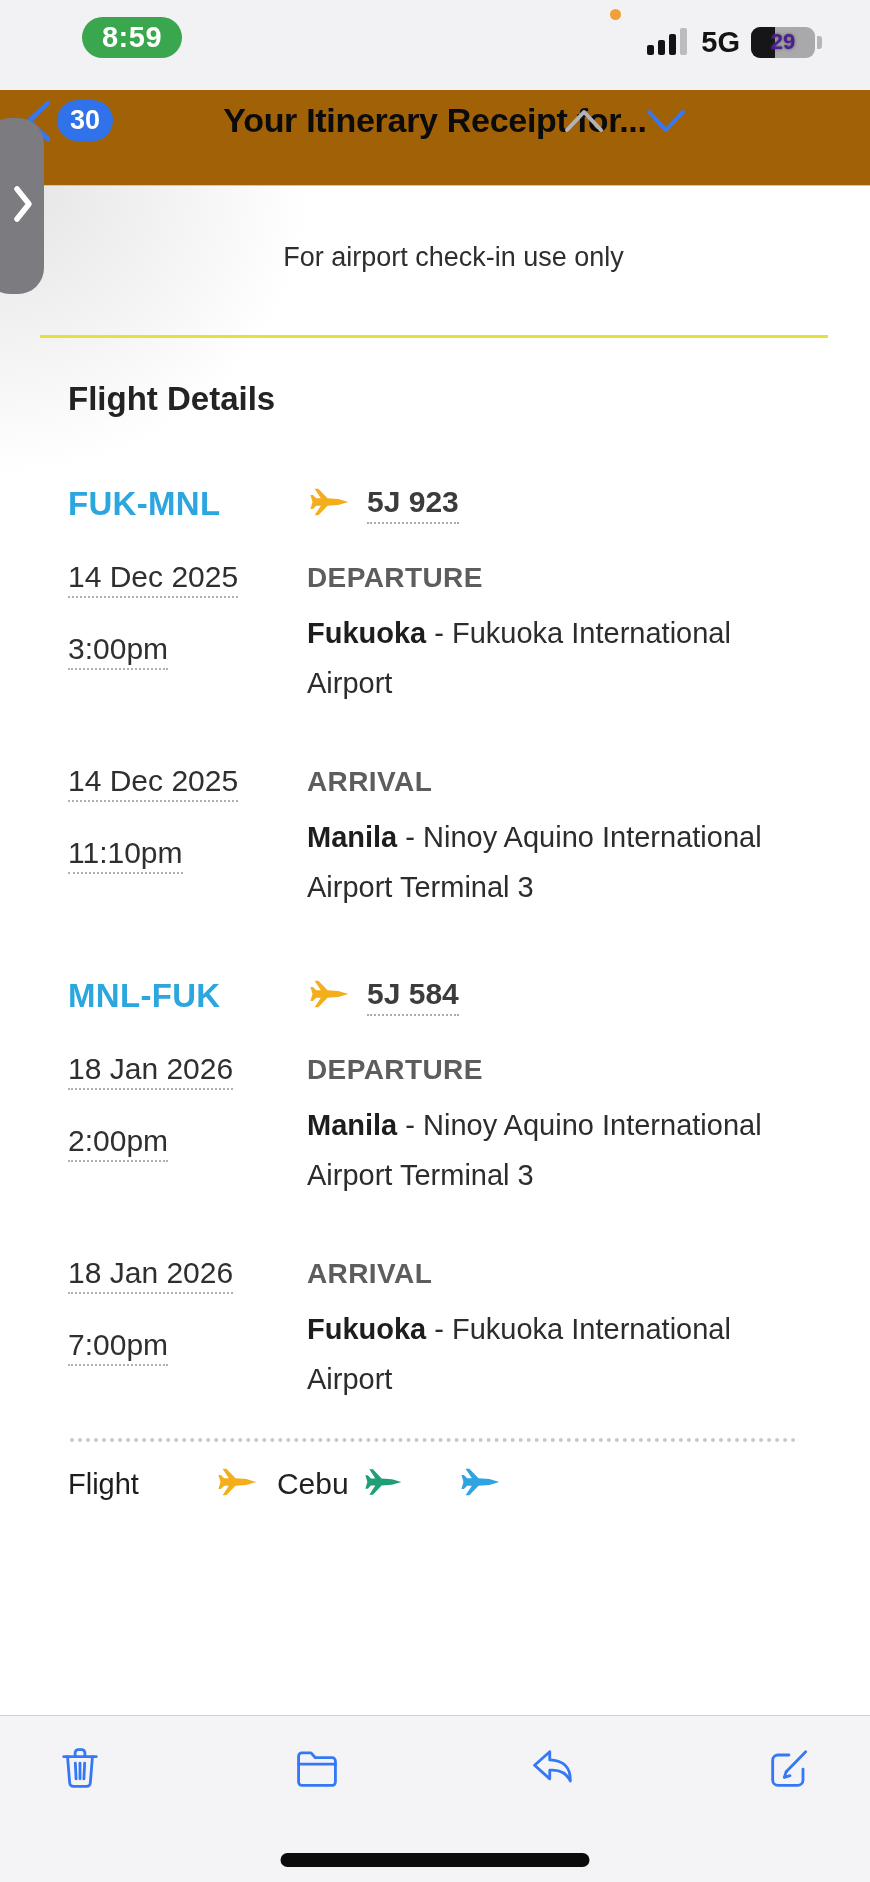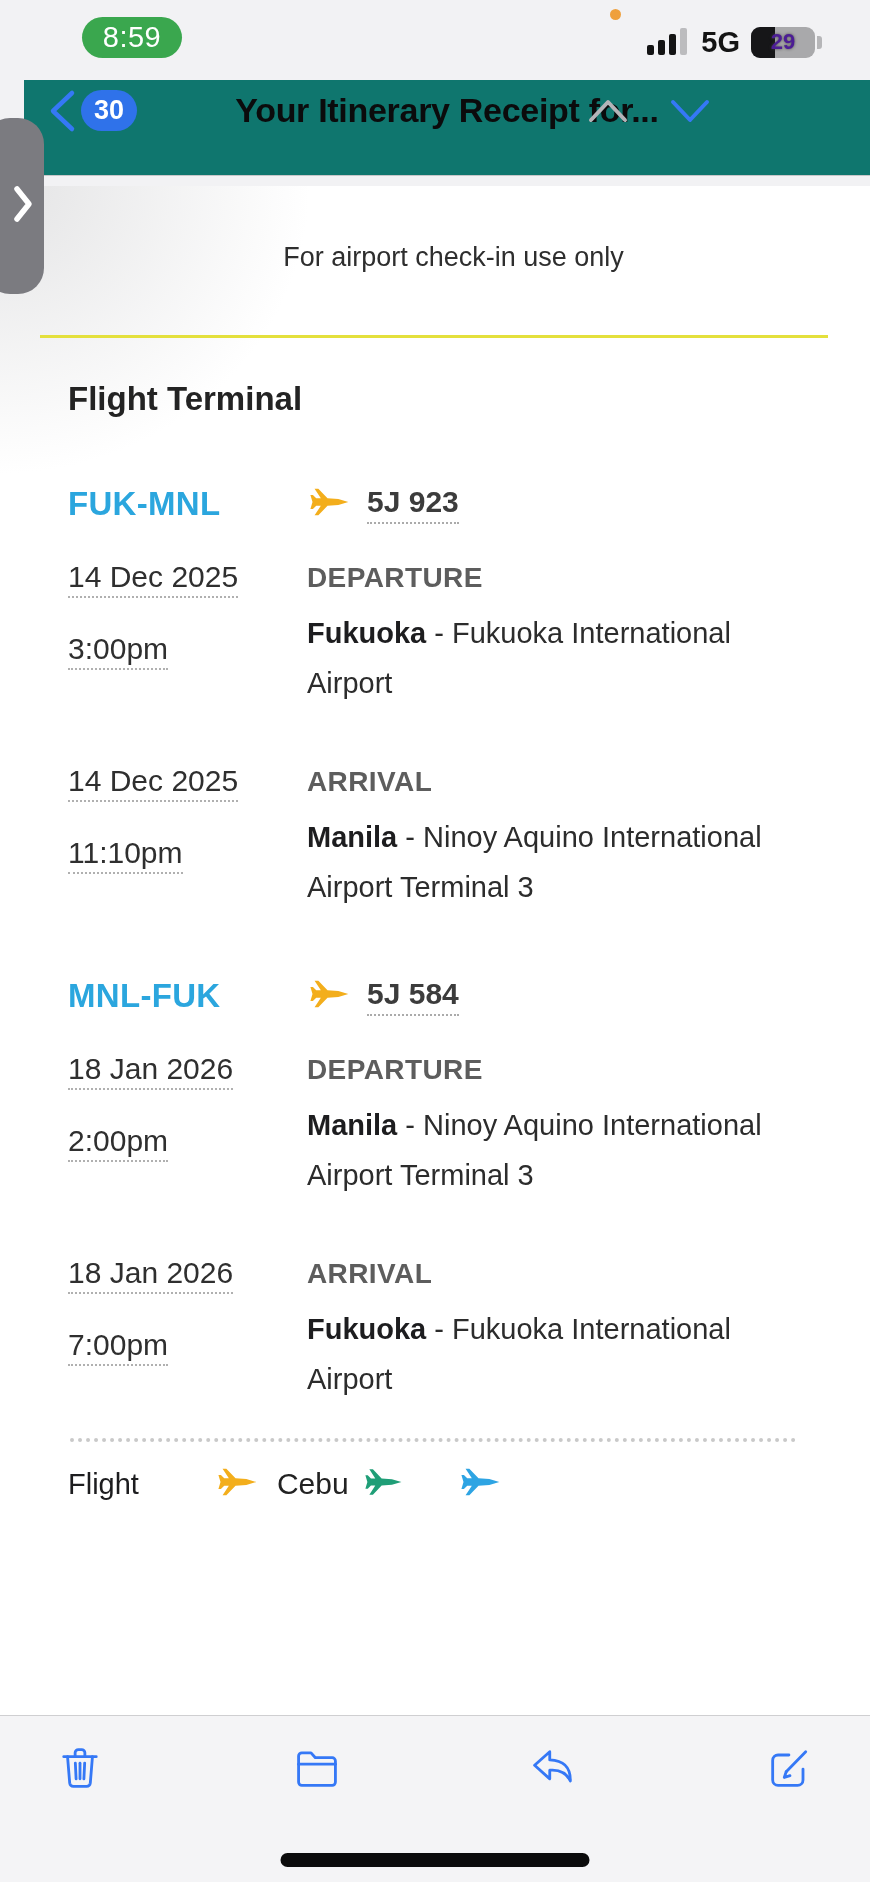--- a/index.html
+++ b/index.html
@@ -4,34 +4,34 @@
 <style>
   html,body{margin:0;padding:0;}
   body{width:870px;height:1882px;position:relative;overflow:hidden;
        font-family:"Liberation Sans","DejaVu Sans",sans-serif;
        background:#f2f2f4;-webkit-font-smoothing:antialiased;}
   .phone{position:absolute;inset:0;}
 
   
   .status-bar{position:absolute;top:0;left:0;right:0;height:90px;background:#f2f2f4;z-index:5;}
   .time-pill{position:absolute;left:82px;top:17px;width:100px;height:41px;border-radius:21px;
-             background:#3aa74e;color:#fff;font-size:29px;font-weight:400;
+             background:#3aa74e;color:#fff;font-size:29px;font-weight:700;
              display:flex;align-items:center;justify-content:center;letter-spacing:.5px;}
   .mic-dot{position:absolute;left:610px;top:9px;width:11px;height:11px;border-radius:50%;background:#efa03c;}
   .status-right{position:absolute;right:55px;top:24px;display:flex;align-items:center;gap:11px;height:36px;}
   .net-label{font-size:29px;font-weight:600;color:#141414;}
   .battery{position:relative;width:64px;height:31px;border-radius:9px;background:#a9a9ab;overflow:visible;}
   .battery-fill{position:absolute;left:0;top:0;bottom:0;width:38%;background:#161618;border-radius:9px 0 0 9px;}
   .battery-num{position:absolute;inset:0;display:flex;align-items:center;justify-content:center;
                color:#4c1d95;font-size:22px;font-weight:700;text-shadow:0 0 3px rgba(70,70,70,.9);}
   .battery-nub{position:absolute;right:-7px;top:9px;width:5px;height:13px;border-radius:0 3px 3px 0;background:#b6b6b8;}
 
   
-  .nav-bar{position:absolute;top:80px;left:0;right:0;height:95px;background:#0f766e;
-           border-bottom:1px solid #c7c7c9;z-index:5;margin-left:24px;}
+  .nav-bar{position:absolute;top:90px;left:0;right:0;height:95px;background:#a16207;
+           border-bottom:1px solid #c7c7c9;z-index:5;}
   .back-chevron{position:absolute;left:22px;top:8px;}
   .unread-badge{position:absolute;left:57px;top:10px;min-width:30px;padding:5px 13px;border-radius:999px;
                 background:#2f72ea;color:#fff;font-size:27px;font-weight:600;text-align:center;}
   .nav-title{position:absolute;left:0;right:0;top:11px;text-align:center;font-size:34px;font-weight:700;
              color:#0b0b0c;letter-spacing:-.3px;}
   .nav-chev-btn{position:absolute;top:12px;width:48px;height:40px;background:none;border:none;padding:0;cursor:pointer;}
   .nav-chev-up{left:560px;}
   .nav-chev-down{left:642px;}
 
   
@@ -149,21 +149,21 @@
     </span>
   </div>
 
   <div class="content">
 
     <div class="checkin-note">For airport check-in use only</div>
 
 
     <div class="yellow-rule"></div>
 
-    <div class="section-title">Flight Terminal</div>
+    <div class="section-title">Flight Details</div>
 
     <div class="leg1">
       <div class="row head-row">
         <div class="col-l route">FUK-MNL</div>
         <div class="col-r flight-cell">
           <span>
             <svg width="46" height="40" viewBox="0 0 48 48">
               <polygon fill="#f3ae1c" points="46,24 34,20.5 21,19.5 10,8 5.5,8 13,19.5 7.5,19.5 3.5,15.5 0.5,15.5 3,24 0.5,32.5 3.5,32.5 7.5,28.5 13,28.5 5.5,40 10,40 21,28.5 34,27.5"></polygon>
             </svg>
           </span>

